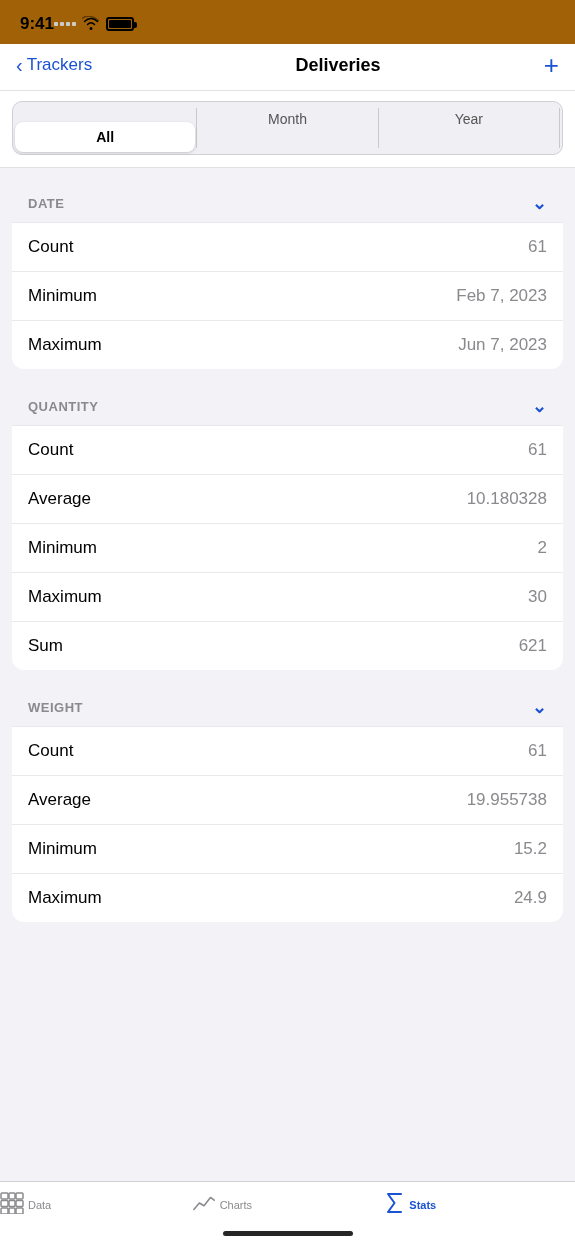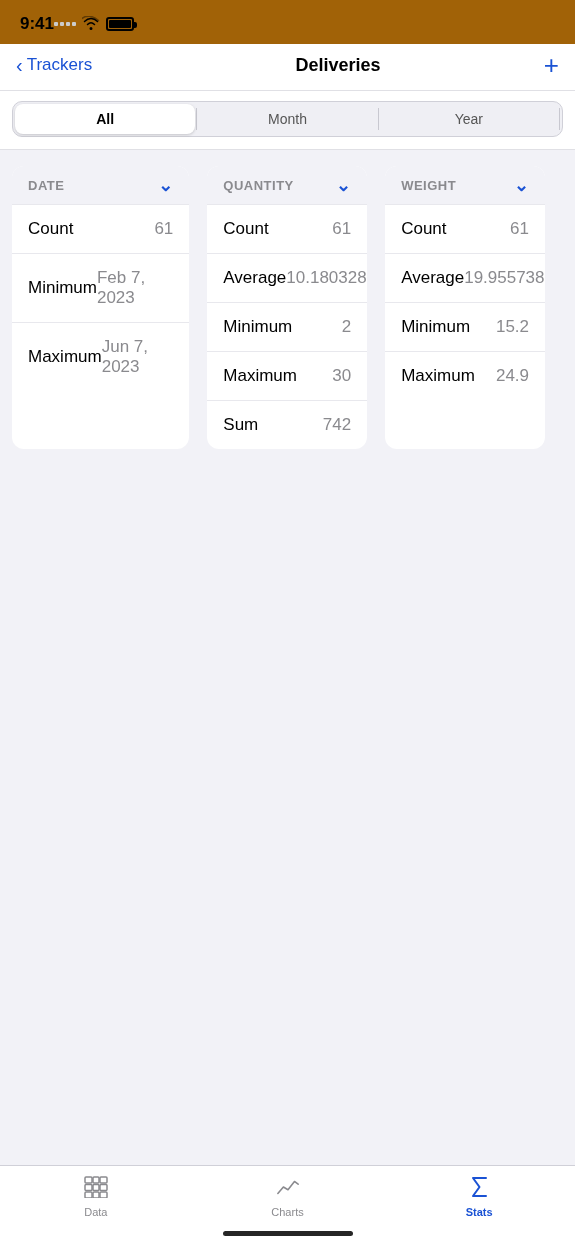--- a/index.html
+++ b/index.html
@@ -137,37 +137,38 @@
       color: #555;
       border-radius: 8px;
       cursor: pointer;
       position: relative;
     }
     .seg-btn.active {
       background: #fff;
       color: #000;
       font-weight: 600;
       box-shadow: 0 1px 3px rgba(0,0,0,0.18);
+      margin-top: 18px;
     }
     .seg-divider {
       width: 1px;
       background: #c8c8d0;
       margin: 4px 0;
       align-self: stretch;
     }
     .seg-btn.active + .seg-divider,
     .seg-divider + .seg-btn.active {
       background: transparent;
     }
 
     
     .content {
       padding: 16px 12px;
       display: flex;
-      flex-direction: row;
+      flex-direction: column;
       gap: 18px;
     }
 
     
     .section-card {
       background: #fff;
       border-radius: 12px;
       overflow: hidden;
     }
 
@@ -221,21 +222,21 @@
       width: 575px;
       background: #fff;
       border-top: 1px solid #d0d0d8;
       display: flex;
       justify-content: space-around;
       align-items: flex-start;
       padding: 10px 0 24px;
     }
     .tab-item {
       display: flex;
-      flex-direction: column;
+      flex-direction: row;
       align-items: center;
       gap: 4px;
       cursor: pointer;
       flex: 1;
     }
     .tab-icon {
       font-size: 24px;
       color: #8a8a8e;
       line-height: 1;
     }
@@ -364,21 +365,21 @@
     <div class="stat-row">
       <span class="stat-label">Minimum</span>
       <span class="stat-value">2</span>
     </div>
     <div class="stat-row">
       <span class="stat-label">Maximum</span>
       <span class="stat-value">30</span>
     </div>
     <div class="stat-row">
       <span class="stat-label">Sum</span>
-      <span class="stat-value">742</span>
+      <span class="stat-value">621</span>
     </div>
   </div>
 
   <div class="section-card">
     <div class="section-header">
       <span class="section-header-label">WEIGHT</span>
       <span class="chevron-down">⌄</span>
     </div>
     <div class="stat-row">
       <span class="stat-label">Count</span>

